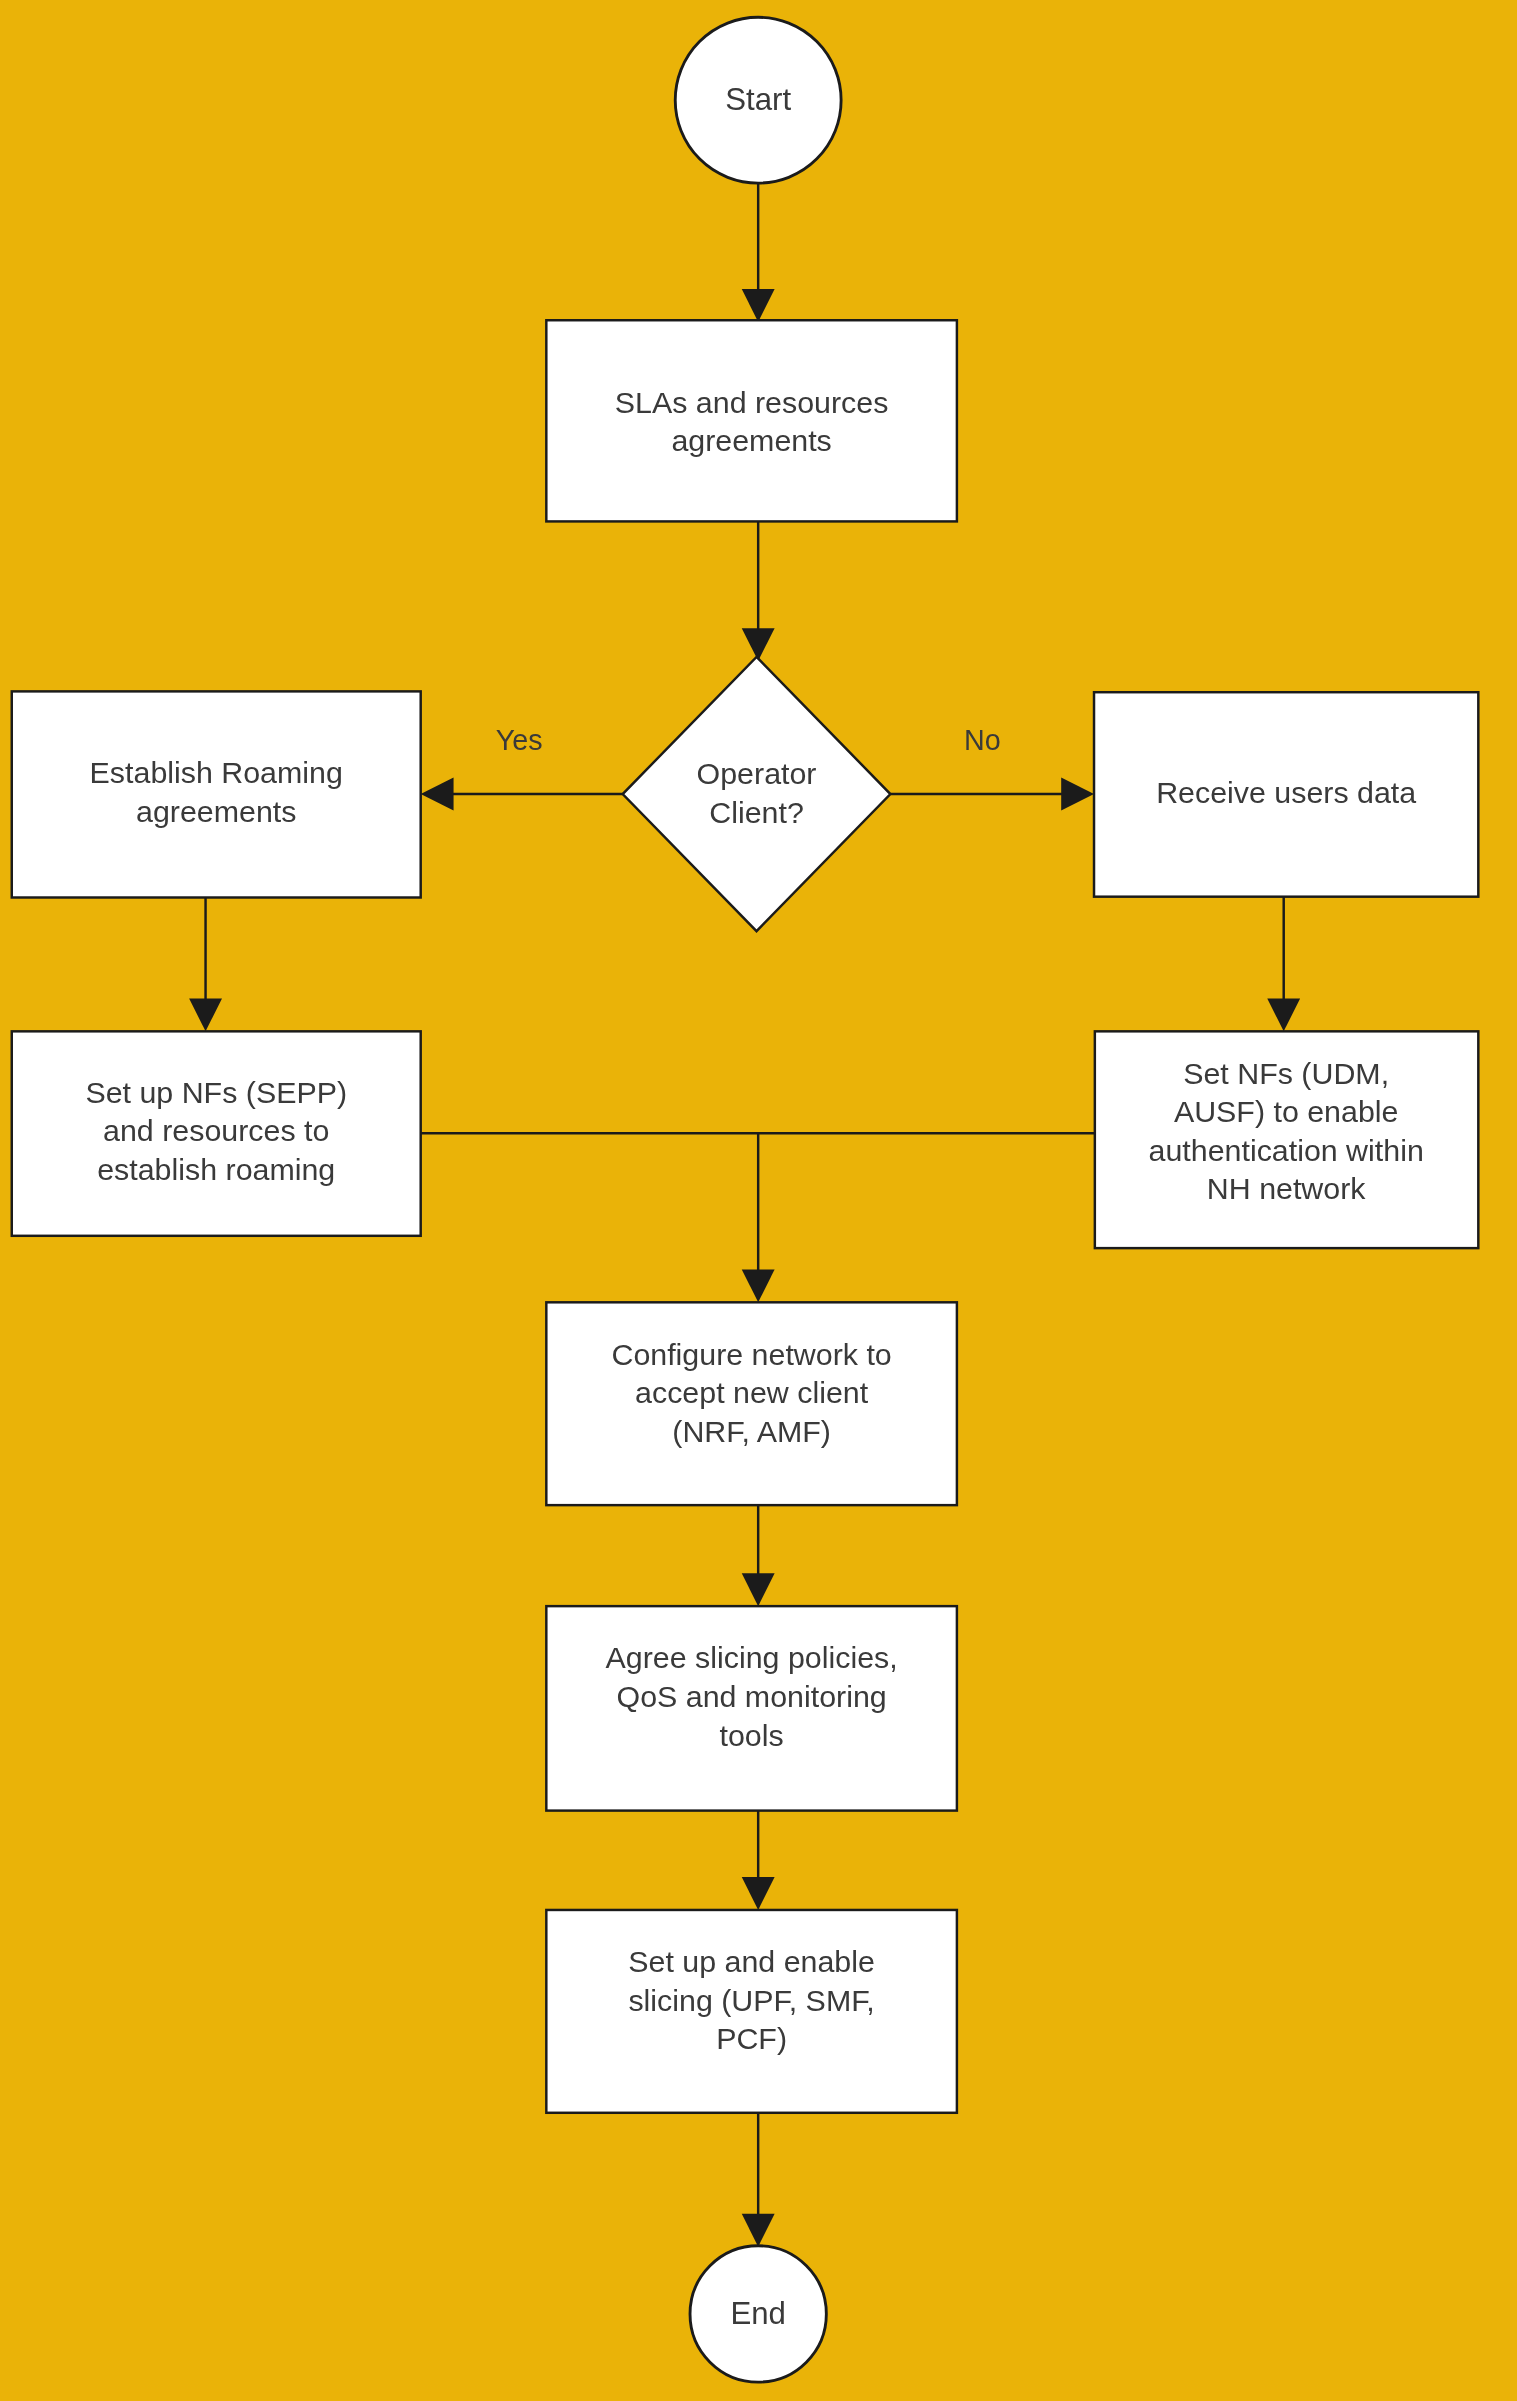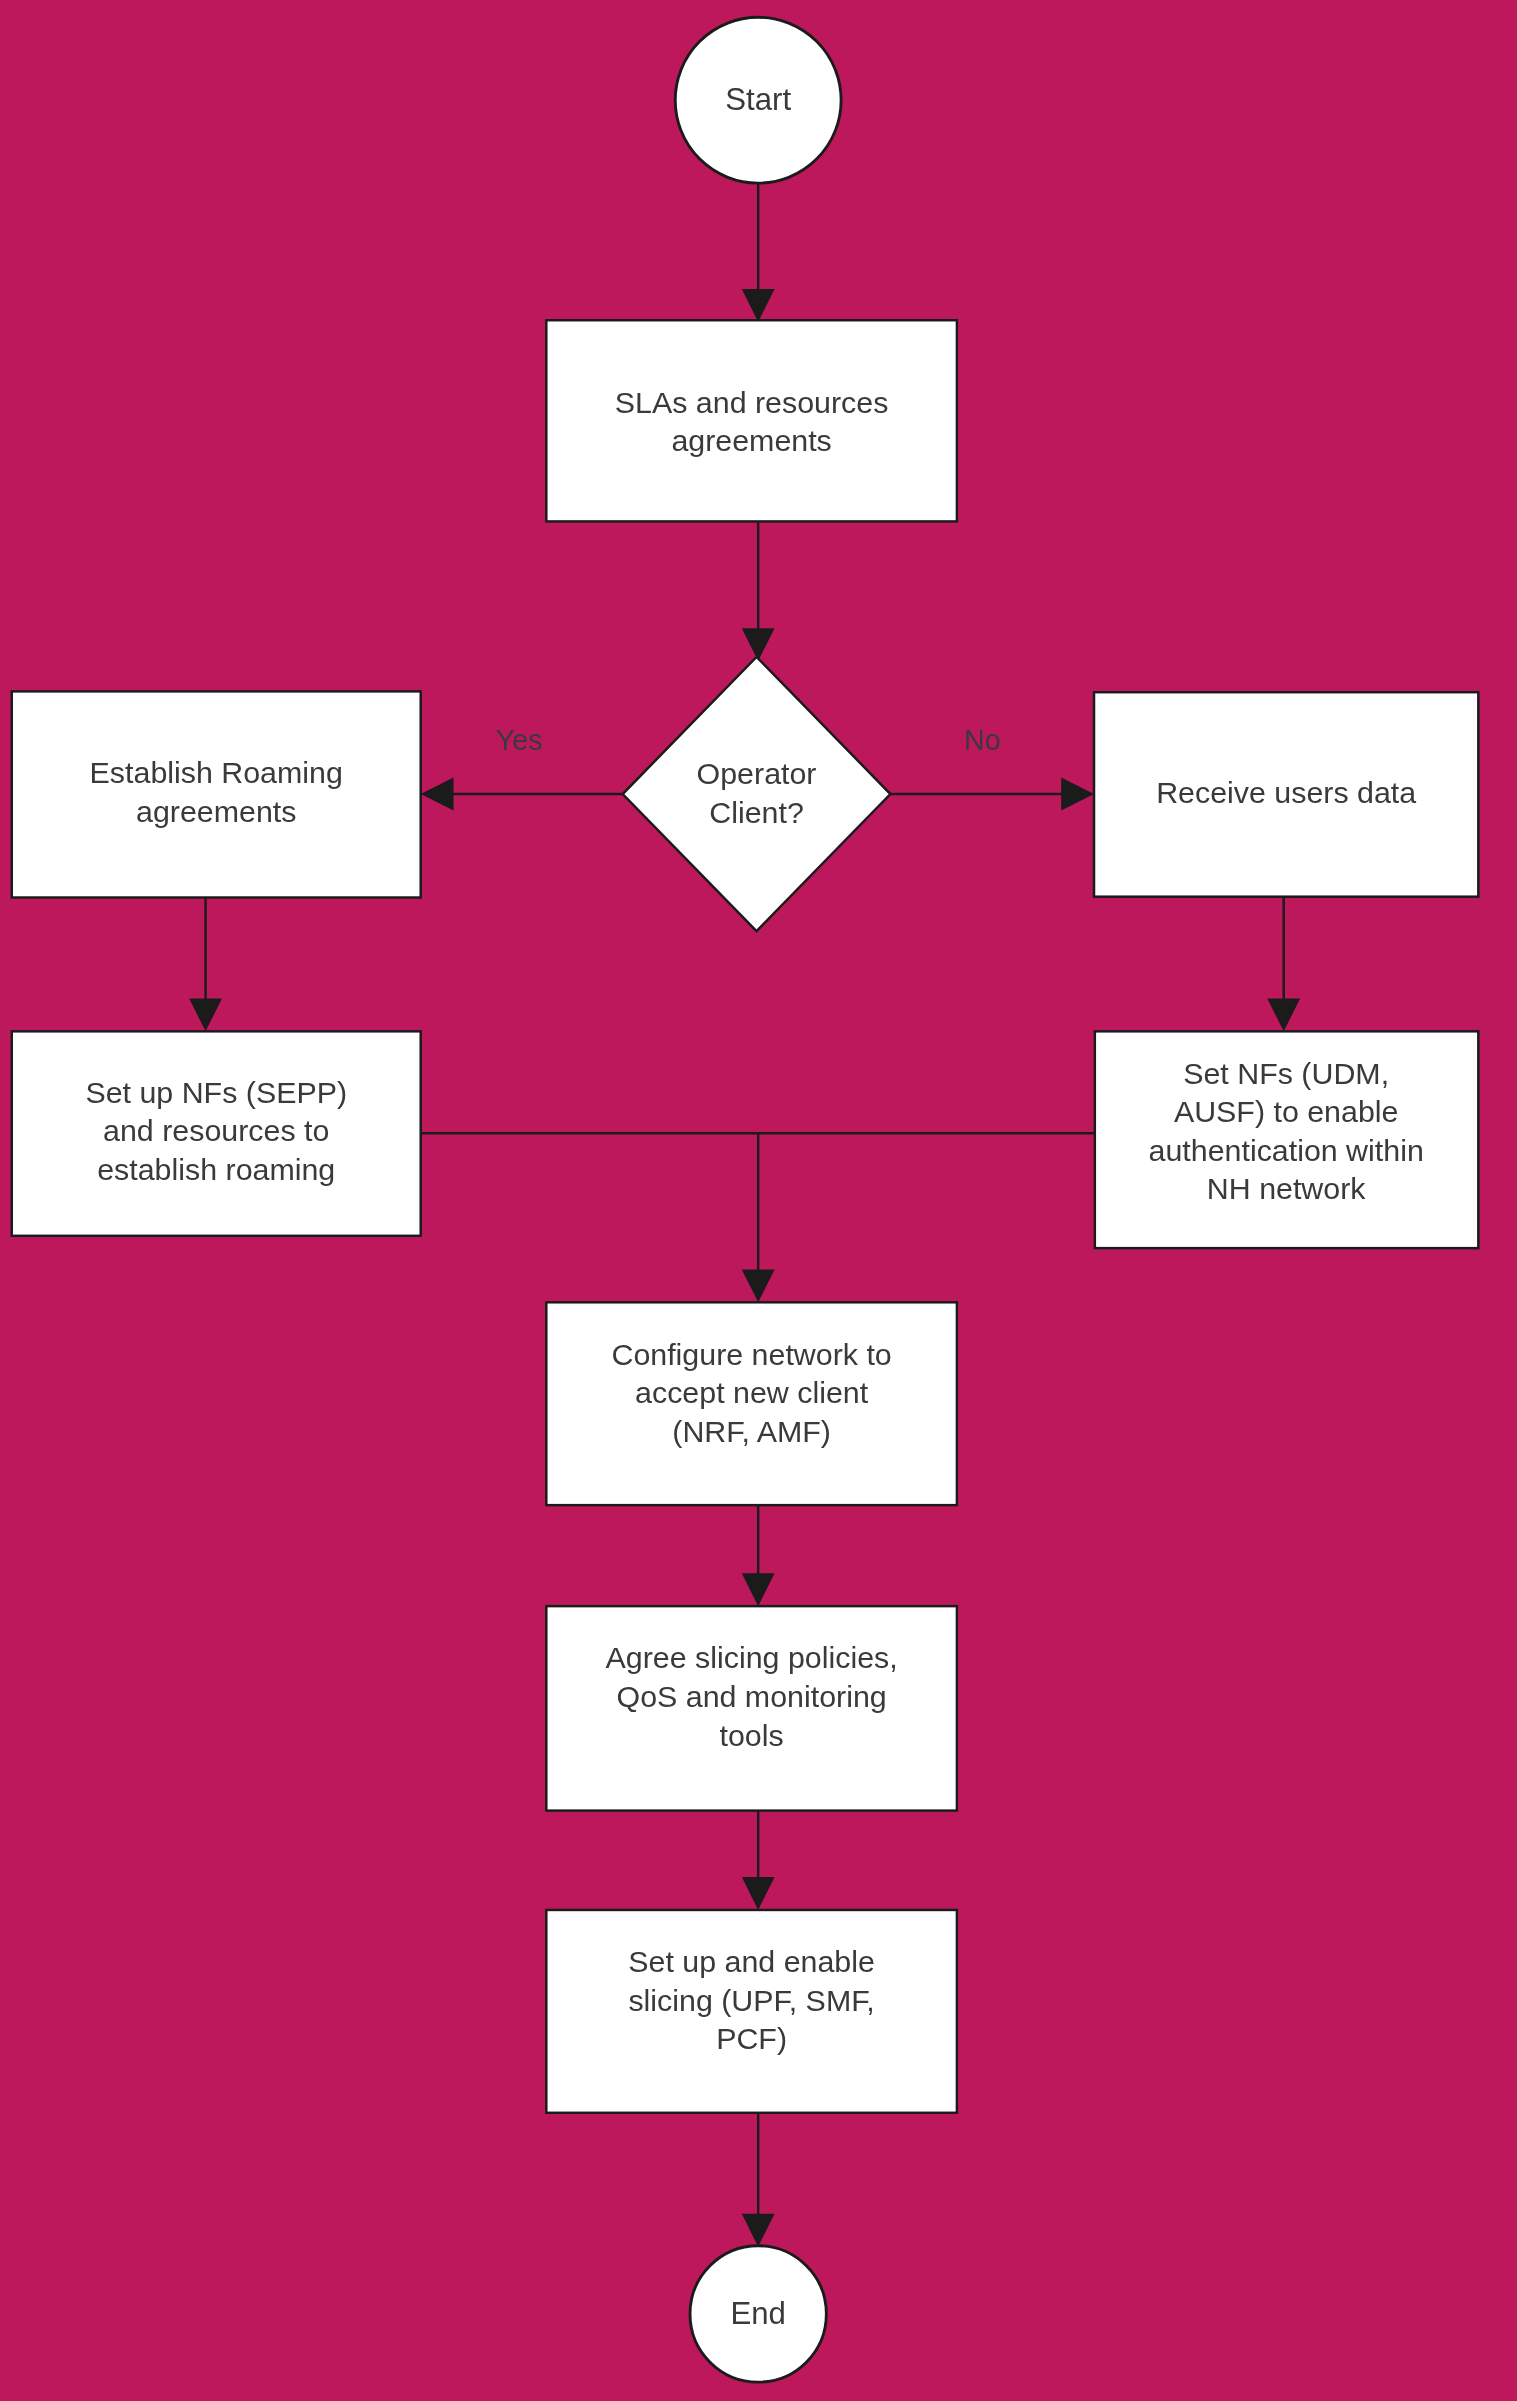--- a/index.html
+++ b/index.html
@@ -4,21 +4,21 @@
 <style>
   html, body {
     margin: 0;
     padding: 0;
     background: #ffffff;
   }
   #flowchart-root {
     position: relative;
     width: 1518px;
     height: 2401px;
-    background: #be185d;
+    background: #eab308;
     font-family: "Liberation Sans", sans-serif;
   }
   svg.diagram {
     display: block;
     width: 1518px;
     height: 2401px;
   }
   .node-shape {
     fill: #ffffff;
     stroke: #1b1b1b;

